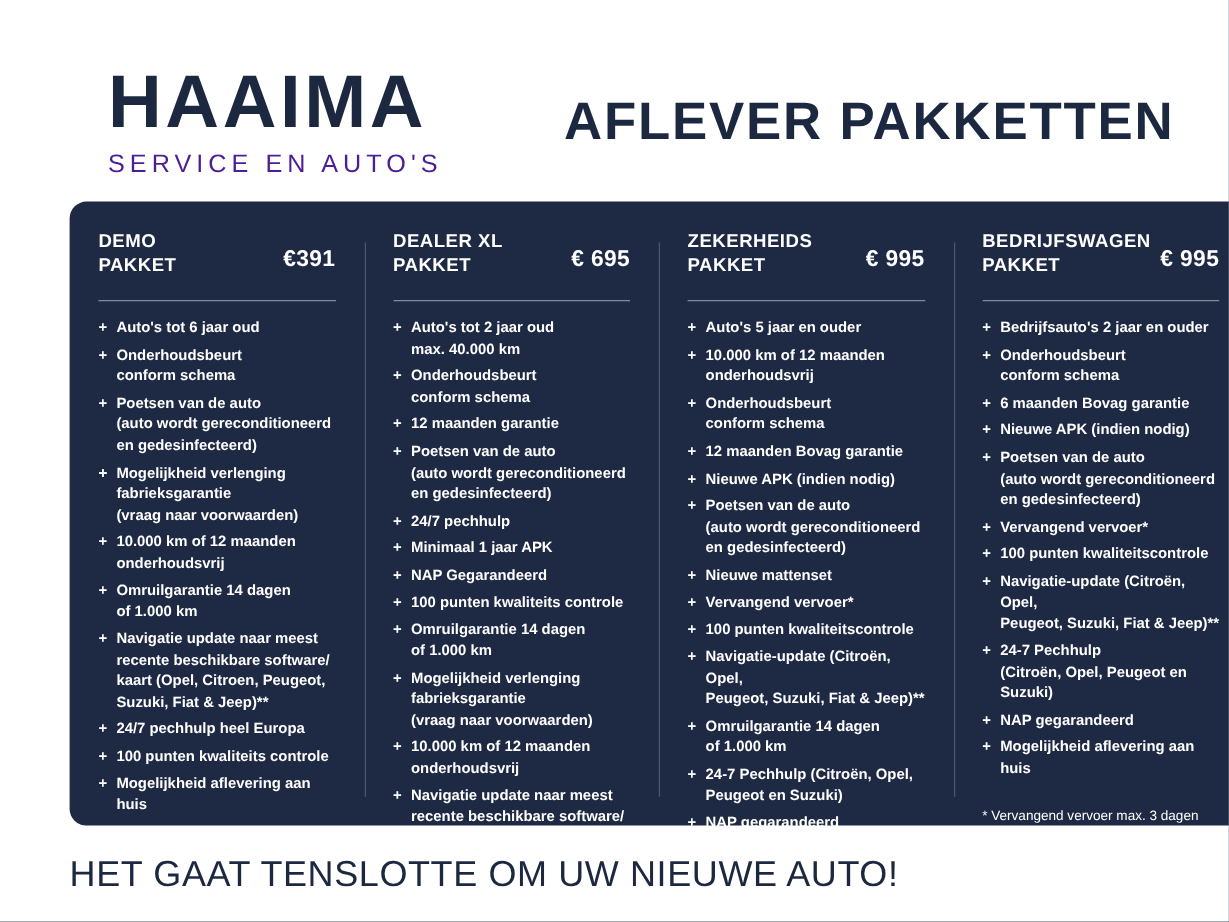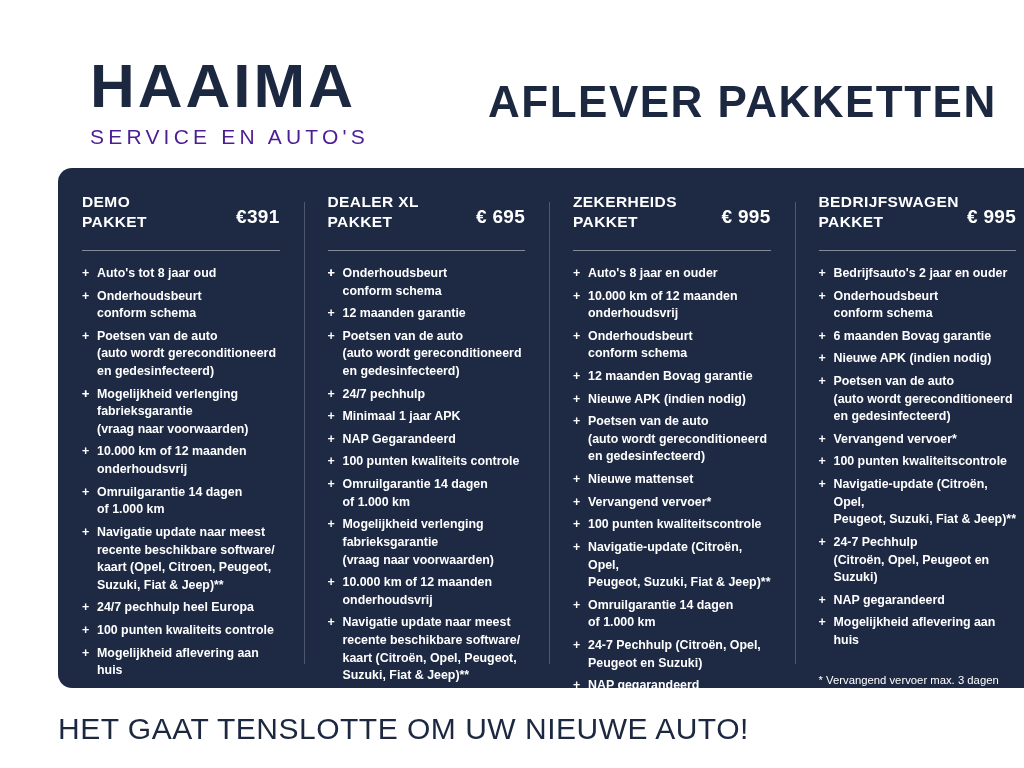--- a/index.html
+++ b/index.html
@@ -42,21 +42,21 @@
     line-height: 1;
     color: #1c2740;
   }
   .brand-sub {
     font-size: 21px;
     letter-spacing: 4.2px;
     color: #4c1d95;
     margin-top: 8px;
   }
   .doc-title {
-    margin-left: 68px;
+    margin-left: 50px;
     font-size: 44px;
     font-weight: bold;
     letter-spacing: 1.5px;
     line-height: 1.12;
     color: #1c2740;
   }
 
   
   .panel {
     position: absolute;
@@ -170,21 +170,21 @@
 
   <div class="panel">
 
     <div class="col">
       <div class="col-head">
         <div class="col-title">DEMO
 PAKKET</div>
         <div class="col-price">€391</div>
       </div>
       <ul class="features">
-        <li><span class="plus">+</span><span>Auto's tot 8 jaar oud</span></li>
+        <li><span class="plus">+</span><span>Auto's tot 6 jaar oud</span></li>
         <li><span class="plus">+</span><span>Onderhoudsbeurt
 conform schema</span></li>
         <li><span class="plus">+</span><span>Poetsen van de auto
 (auto wordt gereconditioneerd
 en gedesinfecteerd)</span></li>
         <li><span class="plus">+</span></li>
         <li><span class="plus">+</span><span>Mogelijkheid verlenging
 fabrieksgarantie
 (vraag naar voorwaarden)</span></li>
         <li><span class="plus">+</span><span>10.000 km of 12 maanden
@@ -201,21 +201,22 @@
       </ul>
     </div>
 
     <div class="col">
       <div class="col-head">
         <div class="col-title">DEALER XL
 PAKKET</div>
         <div class="col-price">€ 695</div>
       </div>
       <ul class="features">
-        <li><span class="plus">+</span></li>
+        <li><span class="plus">+</span><span>Auto's tot 2 jaar oud
+max. 40.000 km</span></li>
         <li><span class="plus">+</span><span>Onderhoudsbeurt
 conform schema</span></li>
         <li><span class="plus">+</span><span>12 maanden garantie</span></li>
         <li><span class="plus">+</span><span>Poetsen van de auto
 (auto wordt gereconditioneerd
 en gedesinfecteerd)</span></li>
         <li><span class="plus">+</span><span>24/7 pechhulp</span></li>
         <li><span class="plus">+</span><span>Minimaal 1 jaar APK</span></li>
         <li><span class="plus">+</span><span>NAP Gegarandeerd</span></li>
         <li><span class="plus">+</span><span>100 punten kwaliteits controle</span></li>
@@ -234,21 +235,21 @@
       </ul>
     </div>
 
     <div class="col">
       <div class="col-head">
         <div class="col-title">ZEKERHEIDS
 PAKKET</div>
         <div class="col-price">€ 995</div>
       </div>
       <ul class="features">
-        <li><span class="plus">+</span><span>Auto's 8 jaar en ouder</span></li>
+        <li><span class="plus">+</span><span>Auto's 5 jaar en ouder</span></li>
         <li><span class="plus">+</span><span>10.000 km of 12 maanden
 onderhoudsvrij</span></li>
         <li><span class="plus">+</span><span>Onderhoudsbeurt
 conform schema</span></li>
         <li><span class="plus">+</span><span>12 maanden Bovag garantie</span></li>
         <li><span class="plus">+</span><span>Nieuwe APK (indien nodig)</span></li>
         <li><span class="plus">+</span><span>Poetsen van de auto
 (auto wordt gereconditioneerd
 en gedesinfecteerd)</span></li>
         <li><span class="plus">+</span><span>Nieuwe mattenset</span></li>

